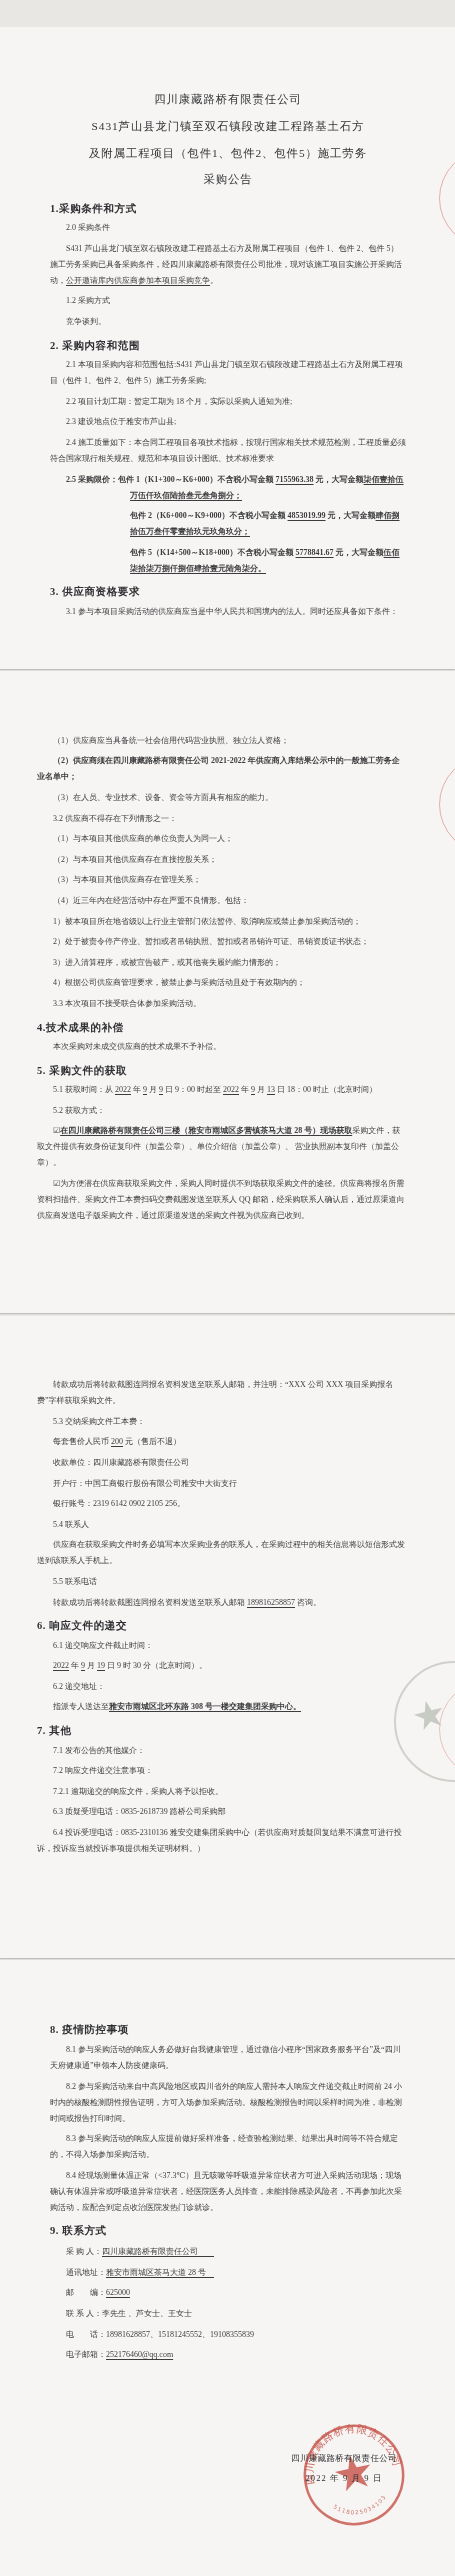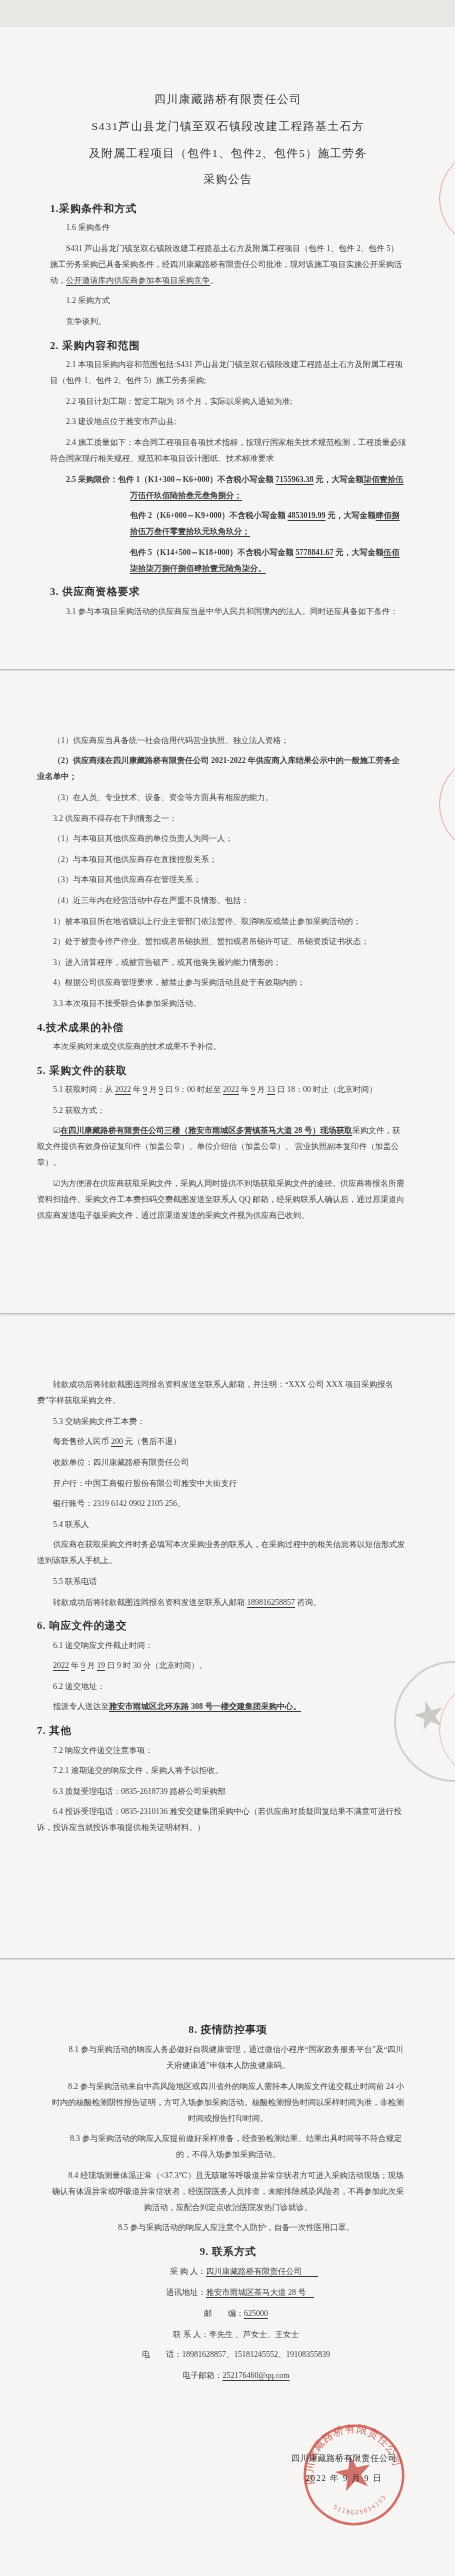--- a/index.html
+++ b/index.html
@@ -23,21 +23,21 @@
     background:var(--page);
     overflow:hidden;
     margin-bottom:2.3px;
     box-shadow:0 0.6px 1.1px rgba(0,0,0,.22);
   }
   .page:last-child{margin-bottom:0;}
   .content{padding:57px 49px 0 50px;}
   .page:nth-of-type(1) .content{padding-top:59px;}
   .page:nth-of-type(2) .content{padding-top:57px;padding-left:37px;}
   .page:nth-of-type(3) .content{padding-top:57px;padding-left:37px;}
-  .page:nth-of-type(4) .content{padding-top:55px;text-align:center;}
+  .page:nth-of-type(4) .content{padding-top:55px;}
 
   .blk{color:var(--ink);}
   .bt{text-align:center;font-size:11.4px;line-height:2.35;letter-spacing:0.9px;color:#333336;}
   .bh{font-size:10.5px;font-weight:700;margin:8.5px 0 4.6px;letter-spacing:0.6px;color:#303034;}
   .bp{font-size:8px;line-height:2.0;text-indent:2em;margin:4.6px 0;}
   .bp25{font-size:8px;line-height:2.0;margin:4.6px 0 4.6px 10em;text-indent:-8em;font-weight:700;}
   .bpkg{font-size:8px;line-height:2.0;margin:4.6px 0 4.6px 10em;font-weight:700;}
   .bc{font-size:8px;line-height:2.3;margin:2.3px 0 2.3px 2em;}
   .u{text-decoration:underline;text-underline-offset:2.3px;}
   .b{font-weight:700;}
@@ -92,21 +92,21 @@
 <div class="canvas">
 
   <div class="page">
     <div class="redfrag rf1"></div>
     <div class="content">
         <div class="blk bt"><span>四川康藏路桥有限责任公司</span></div>
         <div class="blk bt"><span>S431芦山县龙门镇至双石镇段改建工程路基土石方</span></div>
         <div class="blk bt"><span>及附属工程项目（包件1、包件2、包件5）施工劳务</span></div>
         <div class="blk bt"><span>采购公告</span></div>
         <div class="blk bh"><span>1.采购条件和方式</span></div>
-        <div class="blk bp"><span>1.6 采购条件</span></div>
+        <div class="blk bp"><span>2.0 采购条件</span></div>
         <div class="blk bp"><span>S431 芦山县龙门镇至双石镇段改建工程路基土石方及附属工程项目（包件 1、包件 2、包件 5）施工劳务采购已具备采购条件，经四川康藏路桥有限责任公司批准，现对该施工项目实施公开采购活动，</span><span class="u">公开邀请库内供应商参加本项目采购竞争</span><span>。</span></div>
         <div class="blk bp"><span>1.2 采购方式</span></div>
         <div class="blk bp"><span>竞争谈判。</span></div>
         <div class="blk bh"><span>2. 采购内容和范围</span></div>
         <div class="blk bp"><span>2.1 本项目采购内容和范围包括:S431 芦山县龙门镇至双石镇段改建工程路基土石方及附属工程项目（包件 1、包件 2、包件 5）施工劳务采购;</span></div>
         <div class="blk bp"><span>2.2 项目计划工期：暂定工期为 18 个月，实际以采购人通知为准;</span></div>
         <div class="blk bp"><span>2.3 建设地点位于雅安市芦山县;</span></div>
         <div class="blk bp"><span>2.4 施工质量如下：本合同工程项目各项技术指标，按现行国家相关技术规范检测，工程质量必须符合国家现行相关规程、规范和本项目设计图纸、技术标准要求</span></div>
         <div class="blk bp25"><span>2.5 采购限价：包件 1（K1+300～K6+000）不含税小写金额 </span><span class="u">7155963.38</span><span> 元，大写金额</span><span class="u">柒佰壹拾伍万伍仟玖佰陆拾叁元叁角捌分；</span></div>
         <div class="blk bpkg"><span>包件 2（K6+000～K9+000）不含税小写金额 </span><span class="u">4853019.99</span><span> 元，大写金额</span><span class="u">肆佰捌拾伍万叁仟零壹拾玖元玖角玖分；</span></div>
@@ -157,35 +157,35 @@
         <div class="blk bp"><span>5.4 联系人</span></div>
         <div class="blk bp"><span>供应商在获取采购文件时务必填写本次采购业务的联系人，在采购过程中的相关信息将以短信形式发送到该联系人手机上。</span></div>
         <div class="blk bp"><span>5.5 联系电话</span></div>
         <div class="blk bp"><span>转款成功后将转款截图连同报名资料发送至联系人邮箱 </span><span class="u">189816258857</span><span> 咨询。</span></div>
         <div class="blk bh"><span>6. 响应文件的递交</span></div>
         <div class="blk bp"><span>6.1 递交响应文件截止时间：</span></div>
         <div class="blk bp"><span class="u">2022</span><span> 年 </span><span class="u">9</span><span> 月 </span><span class="u">19</span><span> 日 9 时 30 分（北京时间）。</span></div>
         <div class="blk bp"><span>6.2 递交地址：</span></div>
         <div class="blk bp"><span>指派专人送达至</span><span class="u b">雅安市雨城区北环东路 308 号一楼交建集团采购中心。</span></div>
         <div class="blk bh"><span>7. 其他</span></div>
+        <div class="blk bp"><span>7.1 发布公告的其他媒介：</span></div>
         <div class="blk bp"><span>7.2 响应文件递交注意事项：</span></div>
         <div class="blk bp"><span>7.2.1 逾期递交的响应文件，采购人将予以拒收。</span></div>
         <div class="blk bp"><span>6.3 质疑受理电话：0835-2618739 路桥公司采购部</span></div>
         <div class="blk bp"><span>6.4 投诉受理电话：0835-2310136 雅安交建集团采购中心（若供应商对质疑回复结果不满意可进行投诉，投诉应当就投诉事项提供相关证明材料。）</span></div>
       </div>
   </div>
 
   <div class="page">
     <div class="content">
         <div class="blk bh"><span>8. 疫情防控事项</span></div>
         <div class="blk bp"><span>8.1 参与采购活动的响应人务必做好自我健康管理，通过微信小程序“国家政务服务平台”及“四川天府健康通”申领本人防疫健康码。</span></div>
         <div class="blk bp"><span>8.2 参与采购活动来自中高风险地区或四川省外的响应人需持本人响应文件递交截止时间前 24 小时内的核酸检测阴性报告证明，方可入场参加采购活动。核酸检测报告时间以采样时间为准，非检测时间或报告打印时间。</span></div>
         <div class="blk bp"><span>8.3 参与采购活动的响应人应提前做好采样准备，经查验检测结果、结果出具时间等不符合规定的，不得入场参加采购活动。</span></div>
         <div class="blk bp"><span>8.4 经现场测量体温正常（&lt;37.3℃）且无咳嗽等呼吸道异常症状者方可进入采购活动现场；现场确认有体温异常或呼吸道异常症状者，经医院医务人员排查，未能排除感染风险者，不再参加此次采购活动，应配合到定点收治医院发热门诊就诊。</span></div>
-        <div class="blk bp"><span>8.5 参与采购活动的响应人应注意个人防护，自备一次性医用口罩。</span></div>
         <div class="blk bh"><span>9. 联系方式</span></div>
         <div class="blk bc"><span>采 购 人：</span><span class="u">四川康藏路桥有限责任公司　　</span></div>
         <div class="blk bc"><span>通讯地址：</span><span class="u">雅安市雨城区茶马大道 28 号　</span></div>
         <div class="blk bc"><span>邮　　编：</span><span class="u">625000</span></div>
         <div class="blk bc"><span>联 系 人：李先生 、芦女士、王女士</span></div>
         <div class="blk bc"><span>电　　话：18981628857、15181245552、19108355839</span></div>
         <div class="blk bc"><span>电子邮箱：</span><span class="u">252176460@qq.com</span></div>
       </div>
 
     <svg class="seal" viewBox="0 0 190 190" xmlns="http://www.w3.org/2000/svg">

